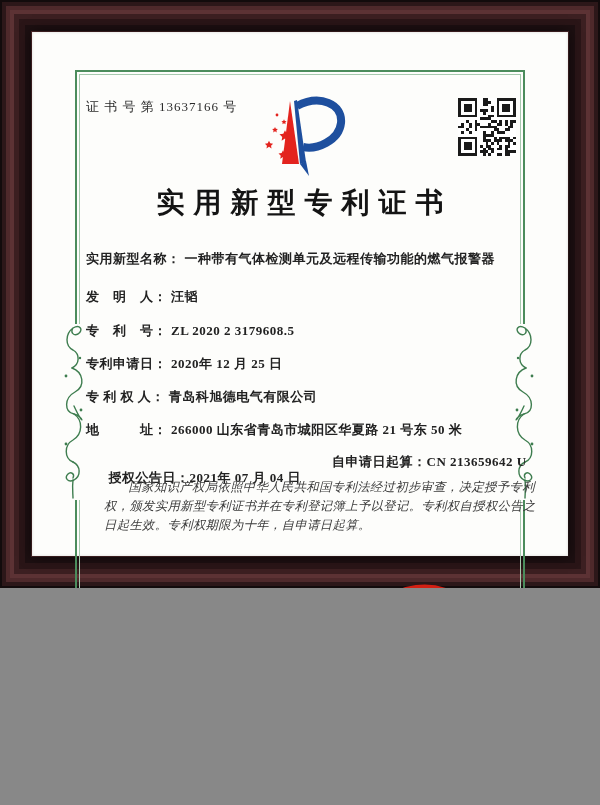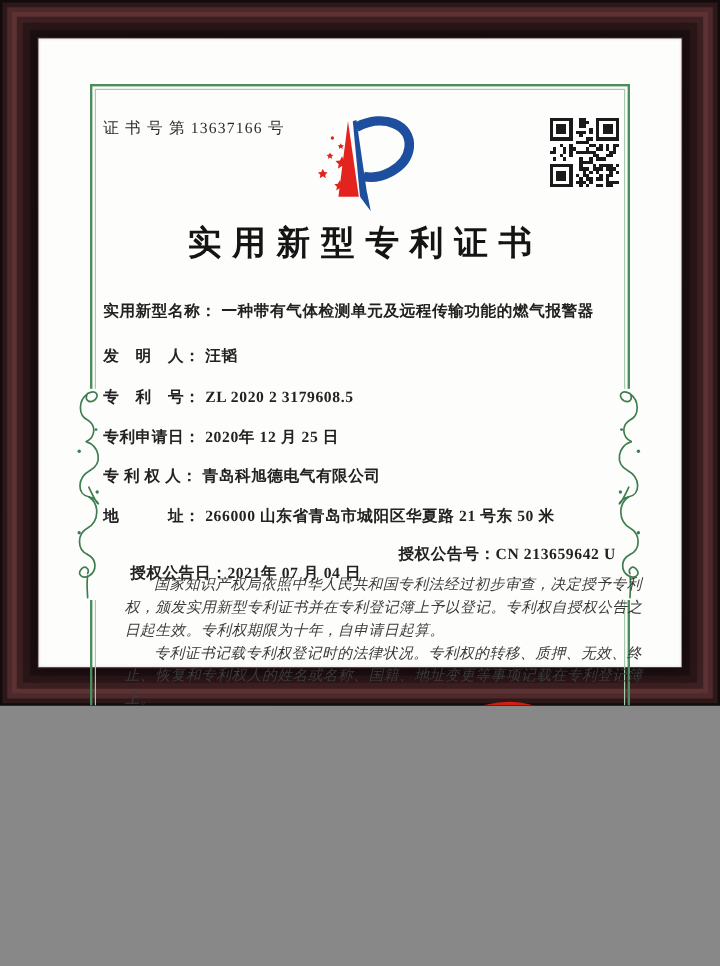--- a/index.html
+++ b/index.html
@@ -288,26 +288,25 @@
 
     <div class="field-row f0"><span class="lbl">实用新型名称：</span><span>一种带有气体检测单元及远程传输功能的燃气报警器</span></div>
     <div class="field-row f1"><span class="lbl">发　明　人：</span><span>汪韬</span></div>
     <div class="field-row f2"><span class="lbl">专　利　号：</span><span>ZL 2020 2 3179608.5</span></div>
     <div class="field-row f3"><span class="lbl">专利申请日：</span><span>2020年 12 月 25 日</span></div>
     <div class="field-row f4"><span class="lbl">专 利 权 人：</span><span>青岛科旭德电气有限公司</span></div>
     <div class="field-row f5"><span class="lbl">地　　　址：</span><span>266000 山东省青岛市城阳区华夏路 21 号东 50 米</span></div>
 
     <div class="grant-row">
       <span>授权公告日：</span><span>2021年 07 月 04 日</span>
-      <span class="pair2"><span>授权公告号：</span><span>CN 213659642 U</span></span>
+      <span class="pair2"><span>自申请日起算：</span><span>CN 213659642 U</span></span>
     </div>
 
     <div class="paras">
       <p>国家知识产权局依照中华人民共和国专利法经过初步审查，决定授予专利权，颁发实用新型专利证书并在专利登记簿上予以登记。专利权自授权公告之日起生效。专利权期限为十年，自申请日起算。</p>
-      <p>专利证书记载专利权登记时的法律状况。专利权的转移、质押、无效、终止、恢复和专利权人的姓名或名称、国籍、地址变更等事项记载在专利登记簿上。</p>
     </div>
 
 
     <svg class="signature" viewBox="0 0 180 105">
       <g stroke="#191511" stroke-width="2.8" fill="none" stroke-linecap="round">
         <path d="M30,40 C 20,28 30,14 43,18 C 55,22 52,40 37,43 C 27,45 22,36 29,30"></path>
         <path d="M39,8 C 42,30 42,62 37,96"></path>
         <path d="M77,24 L70,38"></path>
         <path d="M76,42 C 70,54 66,62 60,68"></path>
         <path d="M66,48 C 75,43 84,45 81,54 C 78,62 83,64 92,59"></path>

